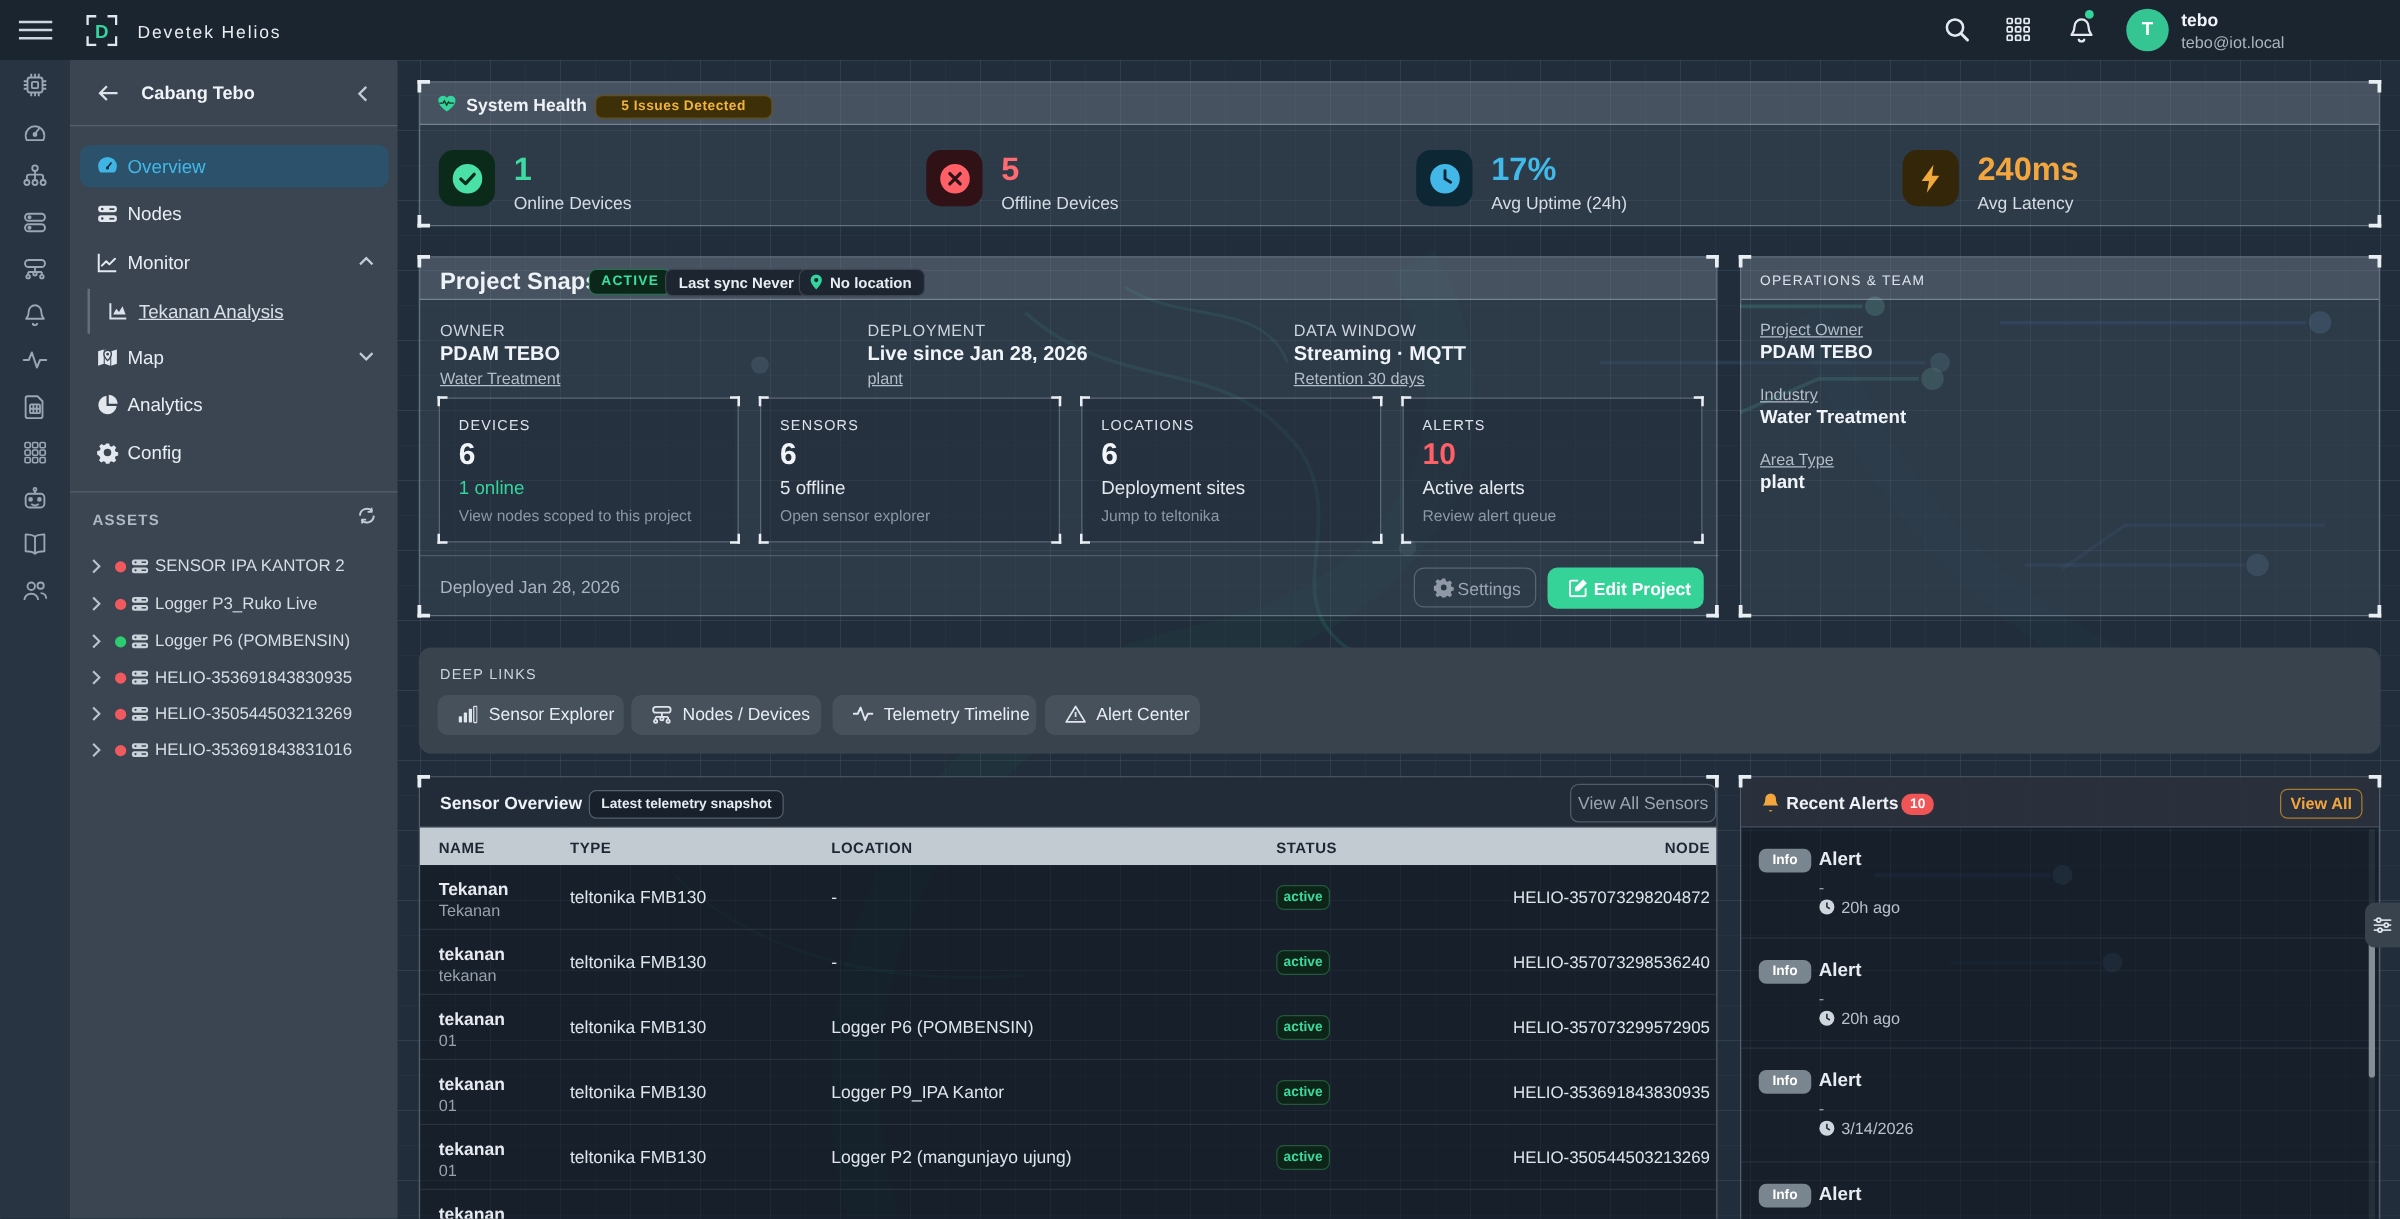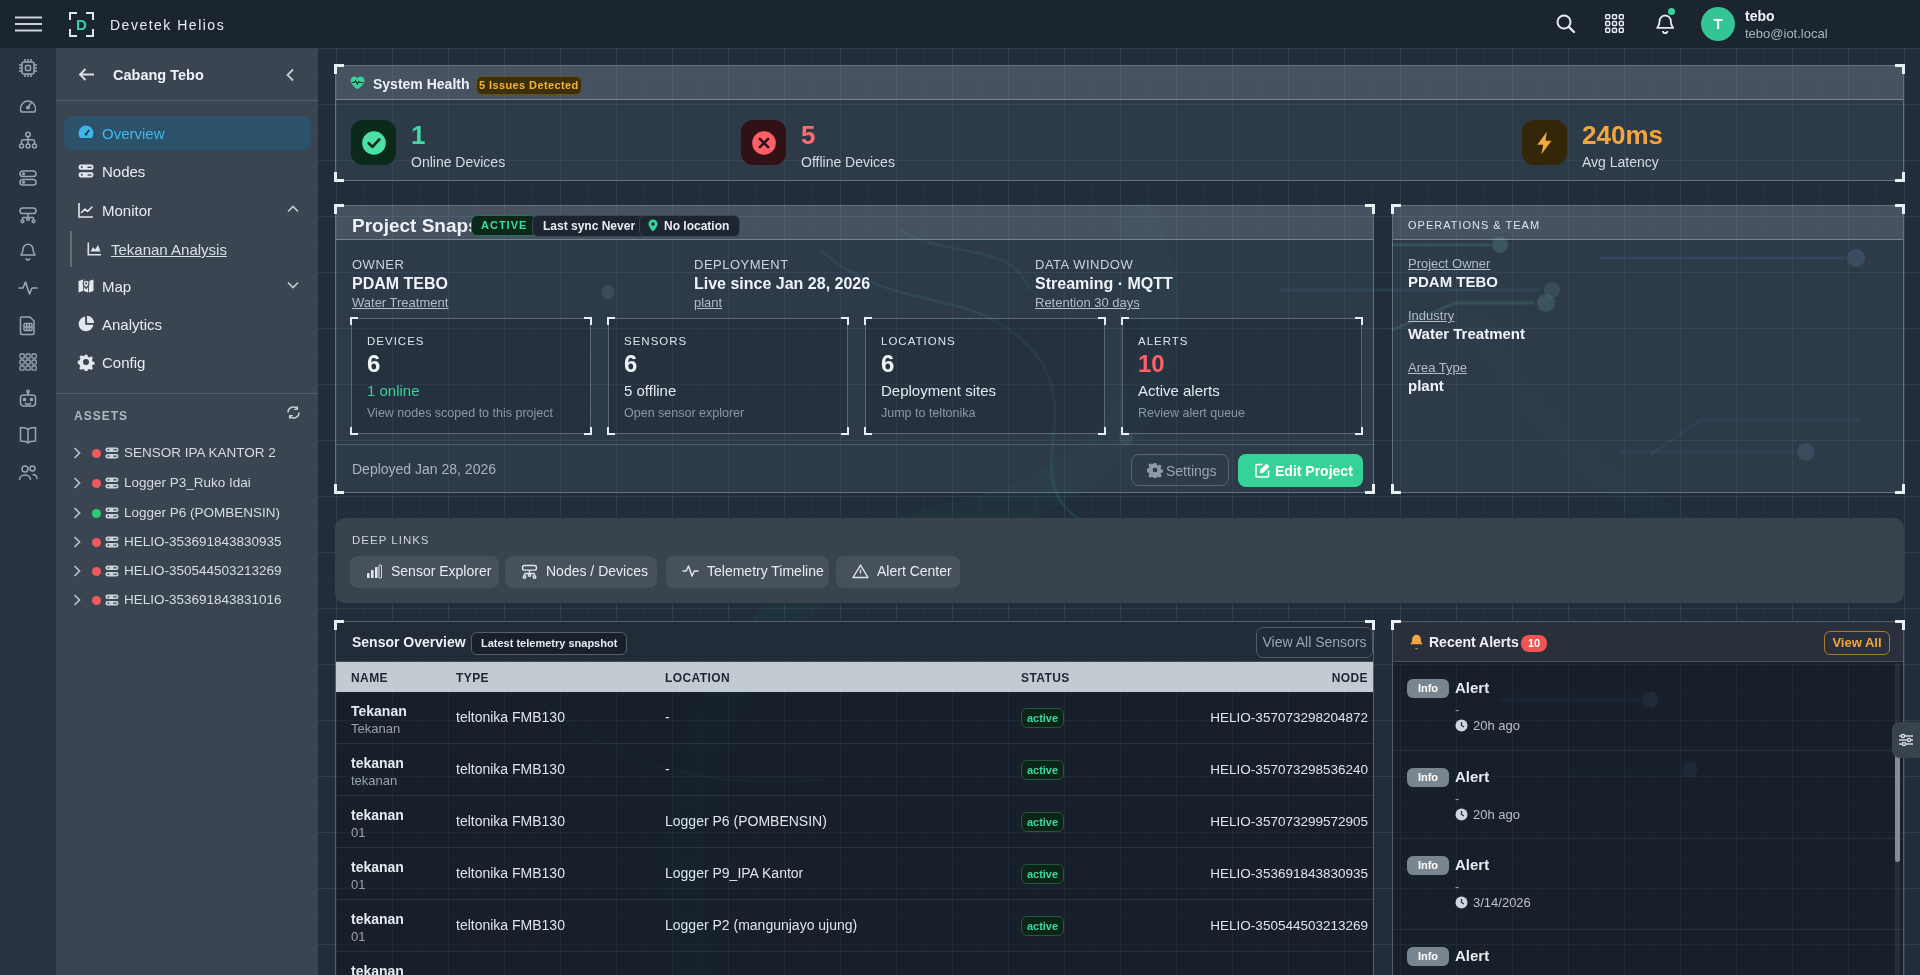--- a/index.html
+++ b/index.html
@@ -108,40 +108,50 @@
   <i class="ck tl"></i>
       <i class="ck tr"></i>
       <i class="ck bl"></i>
       <i class="ck br"></i>
   <div class="phead"></div>
   <svg class="abs" style="left:14px;top:10px;" width="15" height="14" viewBox="0 0 15 14">
         <path d="M7.5 13.2S0.6 8.8 0.6 4.4A3.8 3.8 0 0 1 7.5 2.2 3.8 3.8 0 0 1 14.4 4.4C14.4 8.8 7.5 13.2 7.5 13.2z" fill="#35d49c"></path>
         <path d="M1.5 6.5h3l1-1.8 1.8 3.4 1.5-2.6.8 1h3.4" stroke="#123527" stroke-width="1.1" fill="none"></path>
       </svg>
   <div class="abs" style="left:37px;top:10px;font-size:14px;font-weight:600;color:#eef2f6;">System Health</div>
-  <div class="abs badge" style="left:140px;top:10px;background:#3d3008;border:1px solid #63501a;color:#f2b33d;padding:3px 2px;letter-spacing:0.4px;">5 Issues Detected</div>
+  <div class="abs badge" style="left:140px;top:10px;background:#3d3008;border:1px solid #63501a;color:#f2b33d;padding:3px 20px;letter-spacing:0.4px;">5 Issues Detected</div>
   <div class="stat" style="left:15px;">
         <div class="sic" style="background:#0c2a1a;">
           <svg width="22" height="22" viewBox="0 0 22 22">
             <circle cx="11" cy="11" r="10" fill="#4be0a6"></circle>
             <path d="M6.5 11.2 9.7 14.3 15.5 8" stroke="#0c2a1a" stroke-width="2.2" fill="none" stroke-linecap="round" stroke-linejoin="round"></path>
           </svg>
         </div>
         <div class="snum" style="color:#3fd9a2;">1</div>
         <div class="slab">Online Devices</div>
       </div>
   <div class="stat" style="left:405px;">
         <div class="sic" style="background:#2f1116;">
           <svg width="22" height="22" viewBox="0 0 22 22">
             <circle cx="11" cy="11" r="10" fill="#ff5f66"></circle>
             <path d="M7.5 7.5 14.5 14.5M14.5 7.5 7.5 14.5" stroke="#2f1116" stroke-width="2.2" stroke-linecap="round"></path>
           </svg>
         </div>
         <div class="snum" style="color:#ff6b70;">5</div>
         <div class="slab">Offline Devices</div>
+      </div>
+  <div class="stat" style="left:797px;">
+        <div class="sic" style="background:#0d2735;">
+          <svg width="22" height="22" viewBox="0 0 22 22">
+            <circle cx="11" cy="11" r="10" fill="#42b7e8"></circle>
+            <path d="M11 5.5V11l3.8 2.3" stroke="#0d2735" stroke-width="2" fill="none" stroke-linecap="round"></path>
+          </svg>
+        </div>
+        <div class="snum" style="color:#41b9e9;">17%</div>
+        <div class="slab">Avg Uptime (24h)</div>
       </div>
   <div class="stat" style="left:1186px;">
         <div class="sic" style="background:#342608;">
           <svg width="22" height="22" viewBox="0 0 22 22">
             <path d="M12.5 1.5 4.5 12.5h5l-1.5 8 8.5-11.5h-5z" fill="#f2a93c"></path>
           </svg>
         </div>
         <div class="snum" style="color:#f2a63d;">240ms</div>
         <div class="slab">Avg Latency</div>
       </div>
@@ -596,21 +606,21 @@
         </svg>
         <i class="adot" style="background:#f05a5e;"></i>
         <svg class="asrv" viewBox="0 0 14 14" fill="#c9d1d9">
           <rect x="0.5" y="1.5" width="13" height="4.6" rx="2"></rect>
           <rect x="0.5" y="7.9" width="13" height="4.6" rx="2"></rect>
           <circle cx="3.4" cy="3.8" r="0.9" fill="#3a4551"></circle>
           <circle cx="3.4" cy="10.2" r="0.9" fill="#3a4551"></circle>
           <rect x="8.3" y="3.2" width="3.5" height="1.2" fill="#3a4551"></rect>
           <rect x="8.3" y="9.6" width="3.5" height="1.2" fill="#3a4551"></rect>
         </svg>
-        <span>Logger P3_Ruko Idai</span>
+        <span>Logger P3_Ruko Live</span>
       </div>
   <div class="asset" style="top:455px;">
         <svg class="ac" viewBox="0 0 8 12">
           <path d="M1.5 1 6.5 6 1.5 11" fill="none" stroke="#b9c3cd" stroke-width="1.7"></path>
         </svg>
         <i class="adot" style="background:#2ecc71;"></i>
         <svg class="asrv" viewBox="0 0 14 14" fill="#c9d1d9">
           <rect x="0.5" y="1.5" width="13" height="4.6" rx="2"></rect>
           <rect x="0.5" y="7.9" width="13" height="4.6" rx="2"></rect>
           <circle cx="3.4" cy="3.8" r="0.9" fill="#3a4551"></circle>

